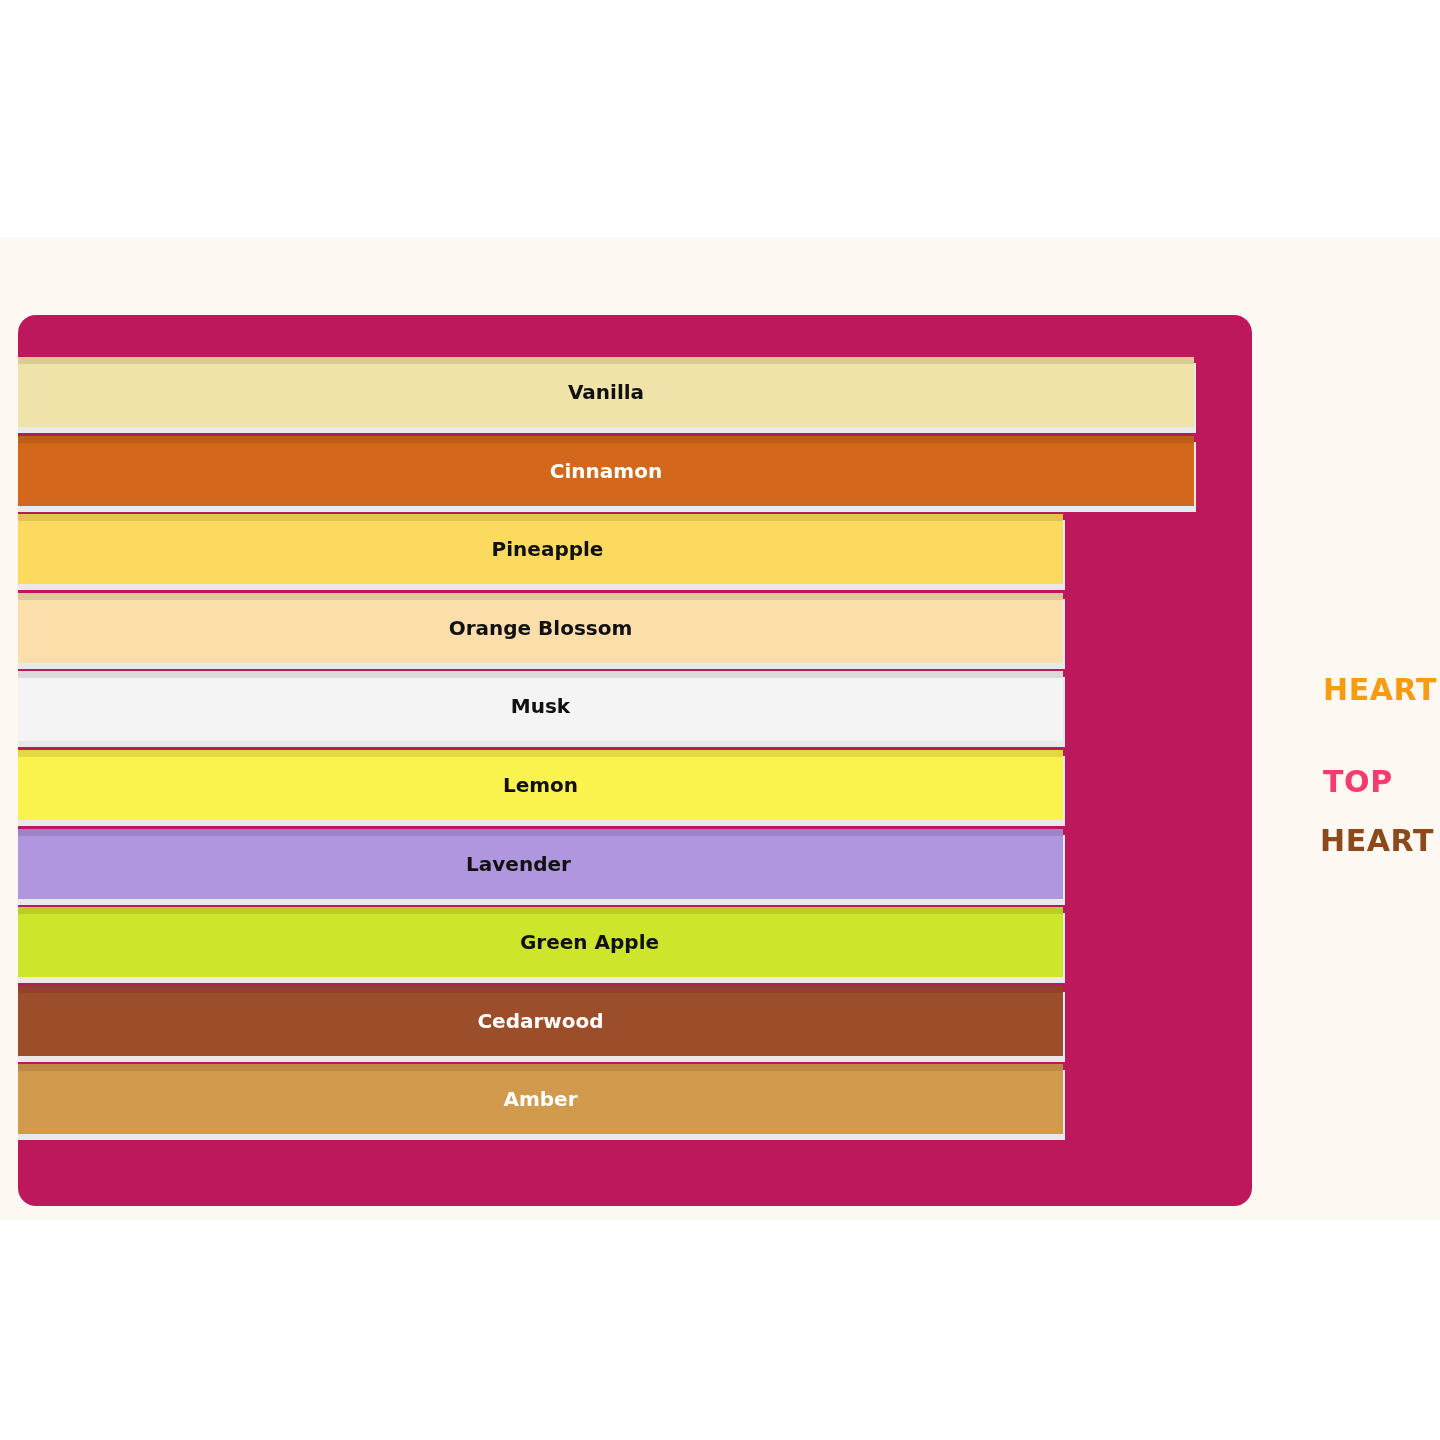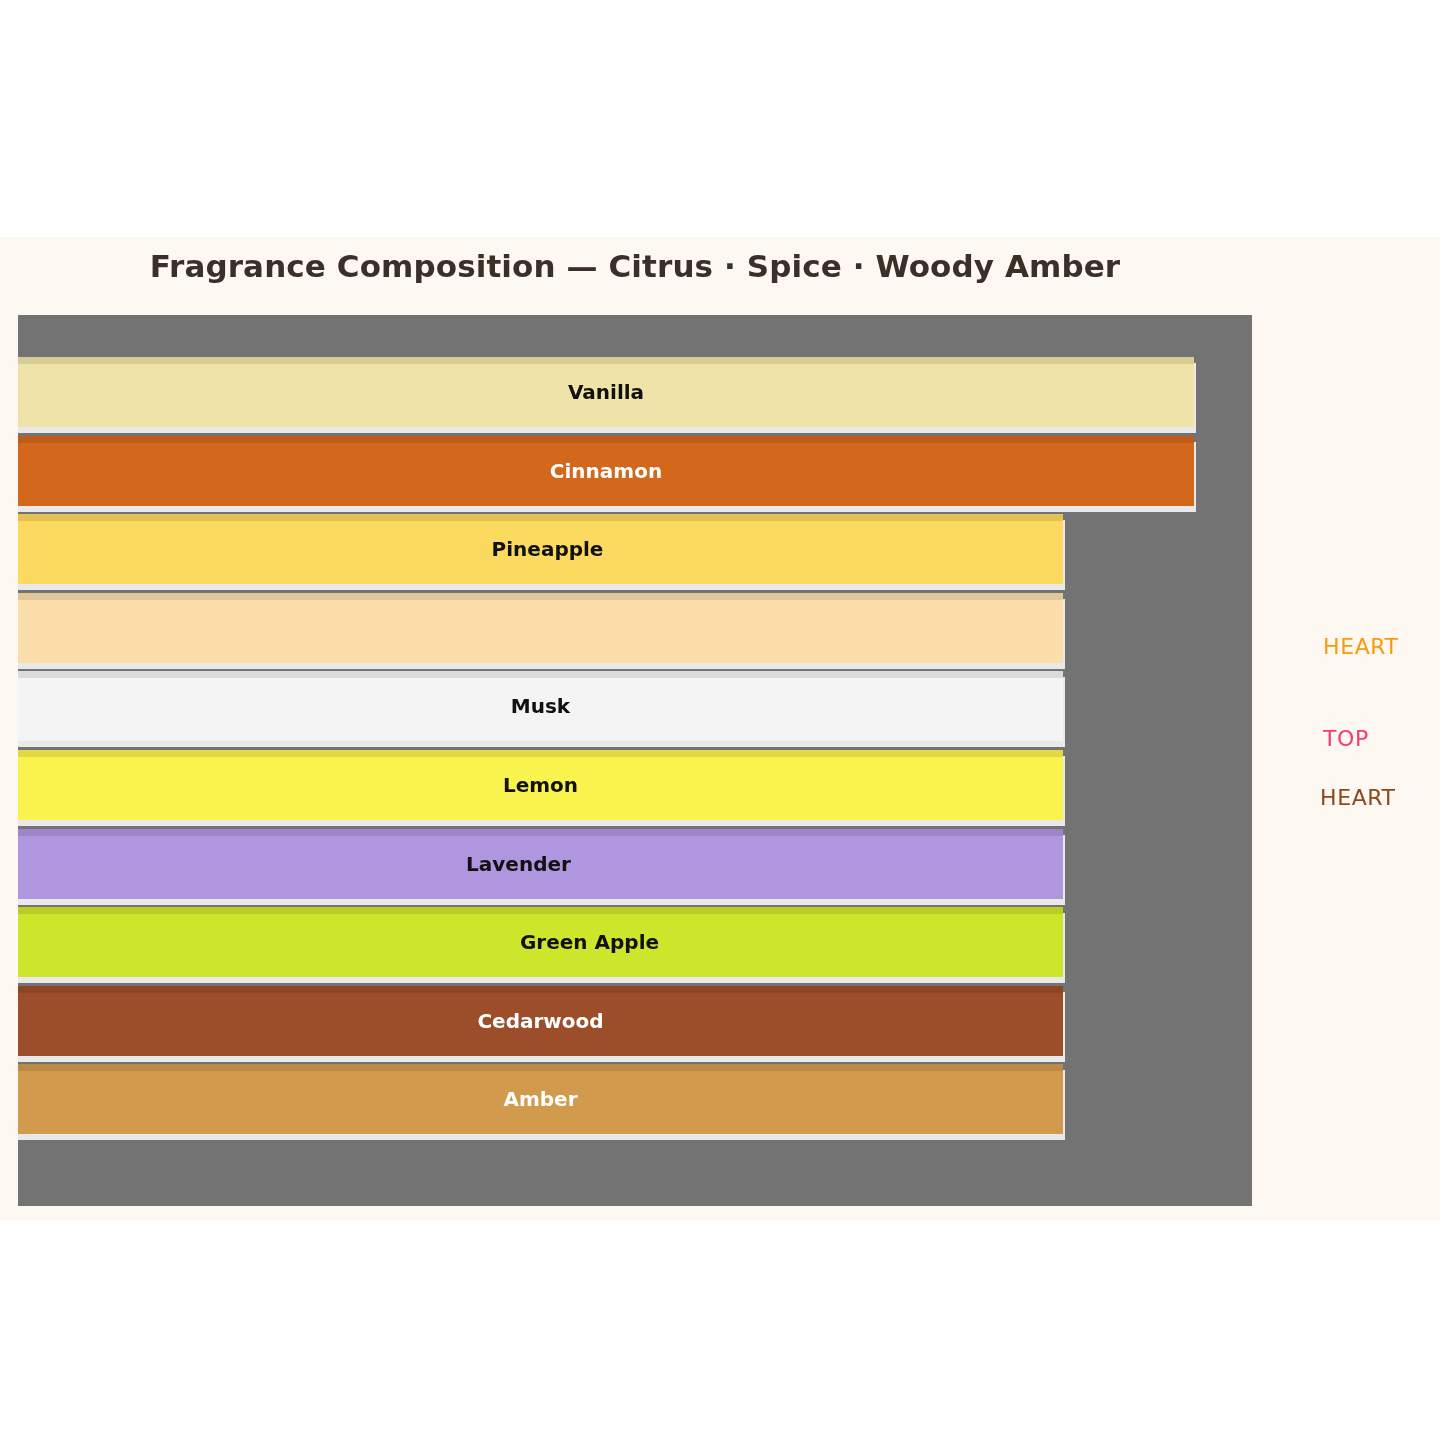--- a/index.html
+++ b/index.html
@@ -47,21 +47,22 @@
     white-space: nowrap;
   }
 
   
   #plot-area {
     position: absolute;
     left: 18px;
     top: 315px;
     width: 1234px;
     height: 891px;
-    background: #737373;
+    background: #be185d;
+    border-radius: 18px;
   }
 
   
   .bar-row {
     position: absolute;
     left: 0;
     height: 78px;
   }
   .bar-track {
     position: absolute;
@@ -94,34 +95,34 @@
     text-align: center;
     font-size: 20px;
     font-weight: bold;
     white-space: nowrap;
     pointer-events: none;
   }
 
   
   .legend-entry {
     position: absolute;
-    font-size: 22px;
-    font-weight: normal;
+    font-size: 30px;
+    font-weight: bold;
     letter-spacing: 0.6px;
     white-space: nowrap;
+    margin-top: 38px;
   }
 </style>
 </head>
 <body>
 
 <div id="canvas">
 
   <div id="figure-band"></div>
 
-  <div id="chart-title">Fragrance Composition — Citrus · Spice · Woody Amber</div>
 
   <div id="plot-area">
     <div id="bars-container">
         <div class="bar-row" style="top: 6px; width: 1234px;">
           <div class="bar-track" style="width: 1178px; background: rgb(233, 233, 233);"></div>
           <div class="bar" style="width: 1176px; background: rgb(240, 227, 168);">
             <div class="bar-shade"></div>
           </div>
           <div class="bar-label" style="width: 1176px; color: rgb(17, 17, 17);">Vanilla</div>
         </div>
@@ -137,20 +138,21 @@
           <div class="bar" style="width: 1045px; background: rgb(252, 217, 95);">
             <div class="bar-shade"></div>
           </div>
           <div class="bar-label" style="width: 1045px; color: rgb(17, 17, 17); padding-left: 7px;">Pineapple</div>
         </div>
         <div class="bar-row" style="top: 241.8px; width: 1234px;">
           <div class="bar-track" style="width: 1047px; background: rgb(233, 233, 233);"></div>
           <div class="bar" style="width: 1045px; background: rgb(252, 222, 171);">
             <div class="bar-shade"></div>
           </div>
+          <div class="bar-label" style="width: 1045px; color: rgb(17, 17, 17);">Orange Blossom</div>
         </div>
         <div class="bar-row" style="top: 320.4px; width: 1234px;">
           <div class="bar-track" style="width: 1047px; background: rgb(233, 233, 233);"></div>
           <div class="bar" style="width: 1045px; background: rgb(244, 244, 244);">
             <div class="bar-shade"></div>
           </div>
           <div class="bar-label" style="width: 1045px; color: rgb(17, 17, 17);">Musk</div>
         </div>
         <div class="bar-row" style="top: 399px; width: 1234px;">
           <div class="bar-track" style="width: 1047px; background: rgb(233, 233, 233);"></div>

